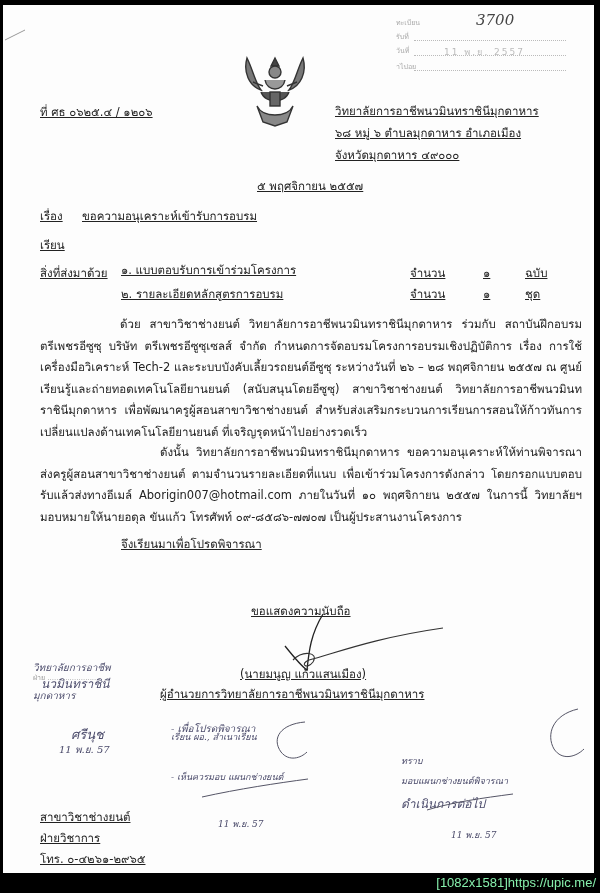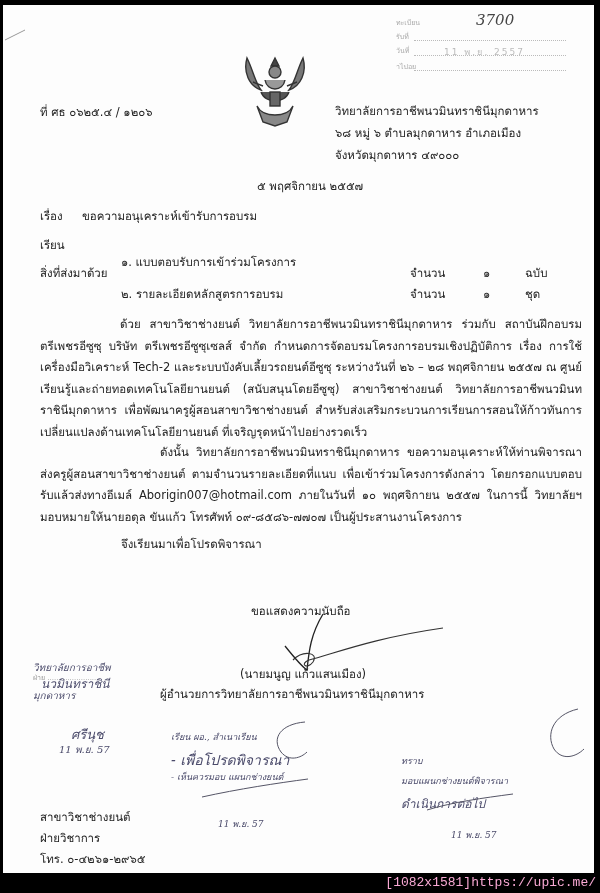--- a/index.html
+++ b/index.html
@@ -4,21 +4,21 @@
   <style>
     * { margin: 0; padding: 0; box-sizing: border-box; }
     html, body { width: 600px; height: 893px; background: #000; overflow: hidden; }
     body { position: relative; font-family: "DejaVu Sans", "Liberation Sans", sans-serif; color: #1a1a1a; }
 
     .page {
       position: absolute; left: 3px; top: 5px; width: 591px; height: 868px;
       background: #fdfdfd;
     }
     .abs { position: absolute; white-space: nowrap; }
-    .t { font-size: 11.5px; line-height: 15px; color: #222; }
+    .t { font-size: 11.5px; line-height: 15px; color: #222; text-decoration: underline; }
     .hand { font-family: "DejaVu Serif", serif; font-style: italic; color: #4a4a6a; margin-top: 22px; }
     .faint { color: #9a9a9a; margin-top: 44px; }
 
     
     .stamp { position: absolute; left: 365px; top: 8px; width: 170px; height: 62px; margin-left: 28px; }
     .stamp-line { position: absolute; left: 18px; right: 0; border-bottom: 1px dotted #bbb; }
     .stamp-lbl { position: absolute; left: 0; font-size: 7px; color: #aaa; }
     .stamp-num { position: absolute; left: 80px; top: -2px; font-size: 15px; color: #444; font-family: "DejaVu Serif", serif; font-style: italic; }
     .stamp-date { position: absolute; left: 48px; top: 32px; font-size: 9px; color: #bbb; letter-spacing: 2px; }
 
@@ -27,22 +27,22 @@
 
     .body-para { position: absolute; left: 58px; width: 520px; font-size: 11.5px; line-height: 21.5px; color: #222; white-space: normal; text-align: justify; }
     .indent { display: inline-block; width: 80px; }
     .indent2 { display: inline-block; width: 120px; }
 
     .sig-svg { position: absolute; }
     .footer-bar {
       position: absolute; left: 0; top: 873px; width: 600px; height: 20px; background: #000;
     }
     .footer-text {
-      position: absolute; right: 4px; top: 2px; color: #f9a8d4; font-size: 13px;
-      font-family: Liberation Mono, monospace;
+      position: absolute; right: 4px; top: 2px; color: #86efac; font-size: 13px;
+      font-family: Liberation Sans, sans-serif;
     }
   </style>
 </head>
 <body>
 
 <div class="page">
 
   <div class="stamp">
     <span class="stamp-lbl" style="top:4px">ทะเบียน</span>
     <span class="stamp-num">3700</span>
@@ -80,21 +80,21 @@
   <div class="abs t" style="left:332px;top:143px">จังหวัดมุกดาหาร  ๔๙๐๐๐</div>
 
   <div class="abs t" style="left:254px;top:174px">๕  พฤศจิกายน  ๒๕๕๗</div>
 
   <div class="abs t" style="left:37px;top:204px">เรื่อง</div>
   <div class="abs t" style="left:79px;top:204px">ขอความอนุเคราะห์เข้ารับการอบรม</div>
 
   <div class="abs t" style="left:37px;top:233px">เรียน</div>
 
   <div class="abs t" style="left:37px;top:261px">สิ่งที่ส่งมาด้วย</div>
-  <div class="abs t" style="left:118px;top:250px">๑. แบบตอบรับการเข้าร่วมโครงการ</div>
+  <div class="abs t" style="left:118px;top:258px">๑. แบบตอบรับการเข้าร่วมโครงการ</div>
   <div class="abs t" style="left:407px;top:261px">จำนวน</div>
   <div class="abs t" style="left:480px;top:261px">๑</div>
   <div class="abs t" style="left:522px;top:261px">ฉบับ</div>
 
   <div class="abs t" style="left:118px;top:282px">๒. รายละเอียดหลักสูตรการอบรม</div>
   <div class="abs t" style="left:407px;top:282px">จำนวน</div>
   <div class="abs t" style="left:480px;top:282px">๑</div>
   <div class="abs t" style="left:522px;top:282px">ชุด</div>
 
   <div class="body-para" style="top:309px;left:37px;width:542px">
@@ -116,21 +116,21 @@
   <div class="abs t" style="left:157px;top:682px">ผู้อำนวยการวิทยาลัยการอาชีพนวมินทราชินีมุกดาหาร</div>
 
   <div class="abs faint" style="left:30px;top:623px;font-size:7px">ฝ่าย ........................</div>
   <div class="abs hand" style="left:30px;top:633px;font-size:10px">วิทยาลัยการอาชีพ</div>
   <div class="abs hand" style="left:38px;top:647px;font-size:12px">นวมินทราชินี</div>
   <div class="abs hand" style="left:30px;top:661px;font-size:10px">มุกดาหาร</div>
   <div class="abs hand" style="left:68px;top:697px;font-size:13px">ศรีนุช</div>
   <div class="abs hand" style="left:56px;top:715px;font-size:10px">11 พ.ย. 57</div>
 
   <div class="abs hand" style="left:168px;top:703px;font-size:9px">เรียน ผอ., สำเนาเรียน</div>
-  <div class="abs hand" style="left:168px;top:722px;font-size:14px">- เพื่อโปรดพิจารณา</div>
+  <div class="abs hand" style="left:168px;top:694px;font-size:10px">- เพื่อโปรดพิจารณา</div>
   <div class="abs hand" style="left:168px;top:743px;font-size:9px">- เห็นควรมอบ แผนกช่างยนต์</div>
   <svg class="sig-svg" style="left:258px;top:713px" width="50" height="45">
     <path d="M44 4 C 20 6, 10 20, 20 34 C 28 44, 40 40, 46 34" fill="none" stroke="#556" stroke-width="1"></path>
   </svg>
   <svg class="sig-svg" style="left:195px;top:770px" width="120" height="30">
     <path d="M4 22 C 40 14, 80 8, 110 4" fill="none" stroke="#556" stroke-width="1"></path>
   </svg>
   <div class="abs hand" style="left:215px;top:790px;font-size:9px">11 พ.ย. 57</div>
 
   <div class="abs hand" style="left:398px;top:727px;font-size:9px">ทราบ</div>

